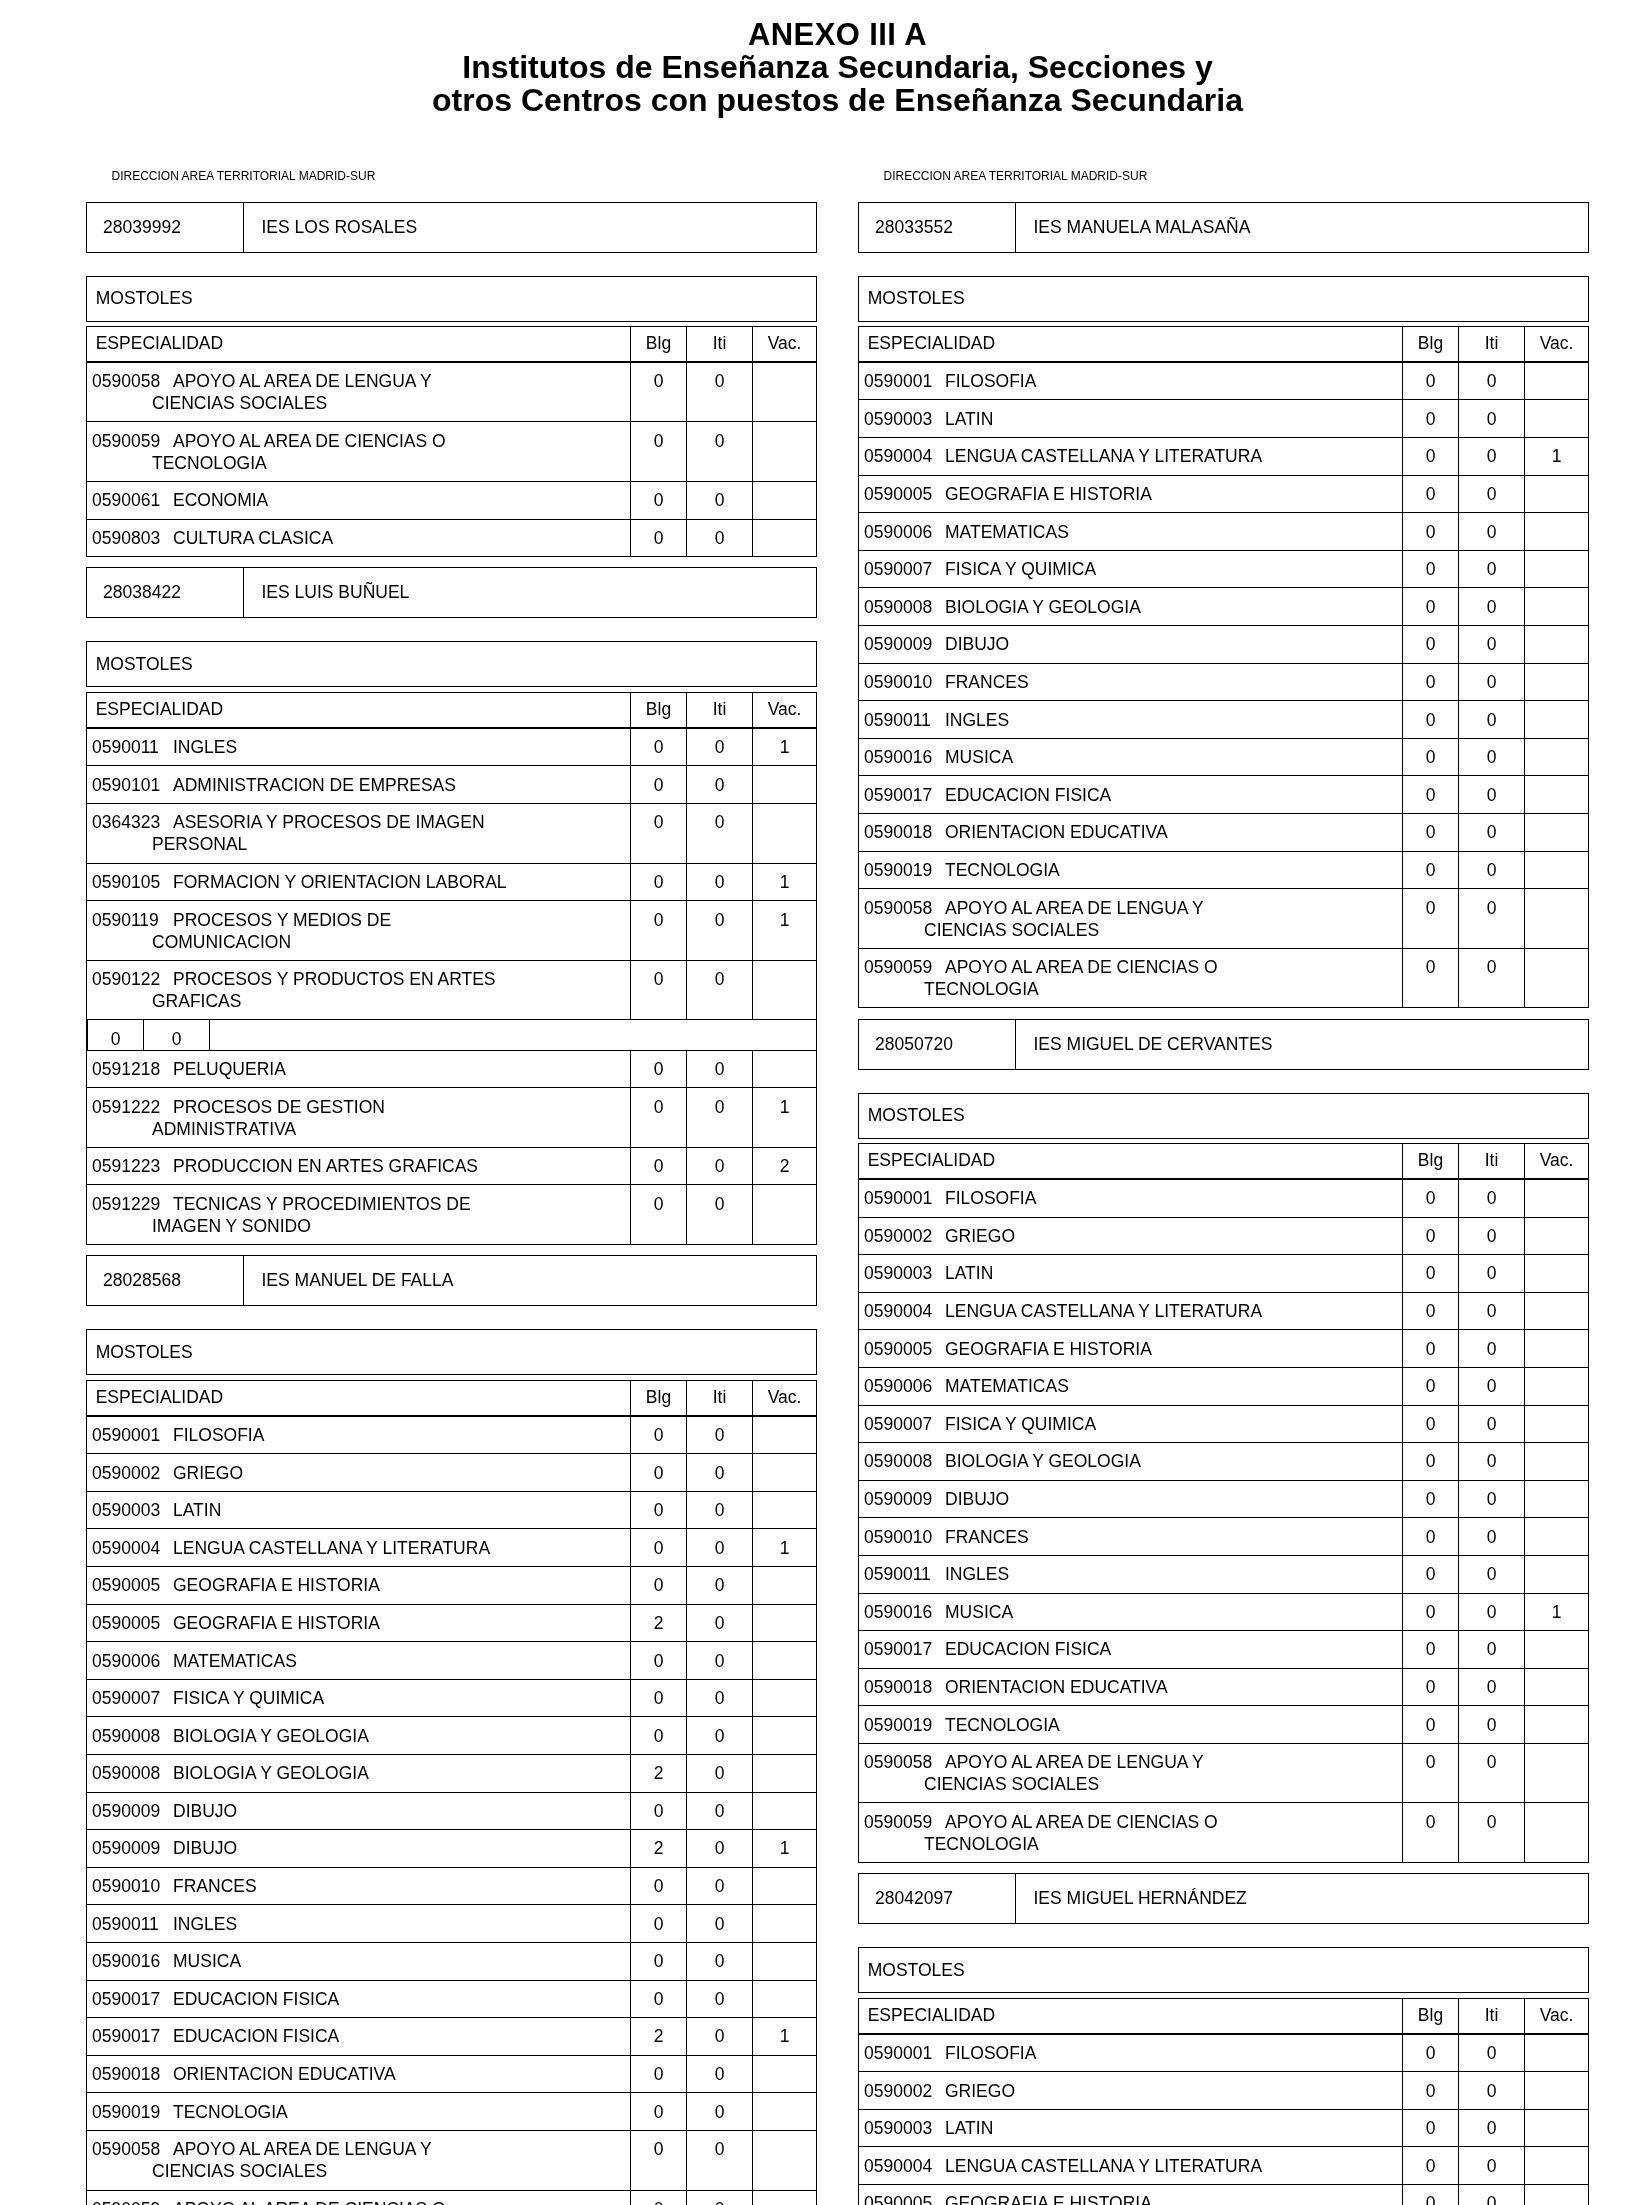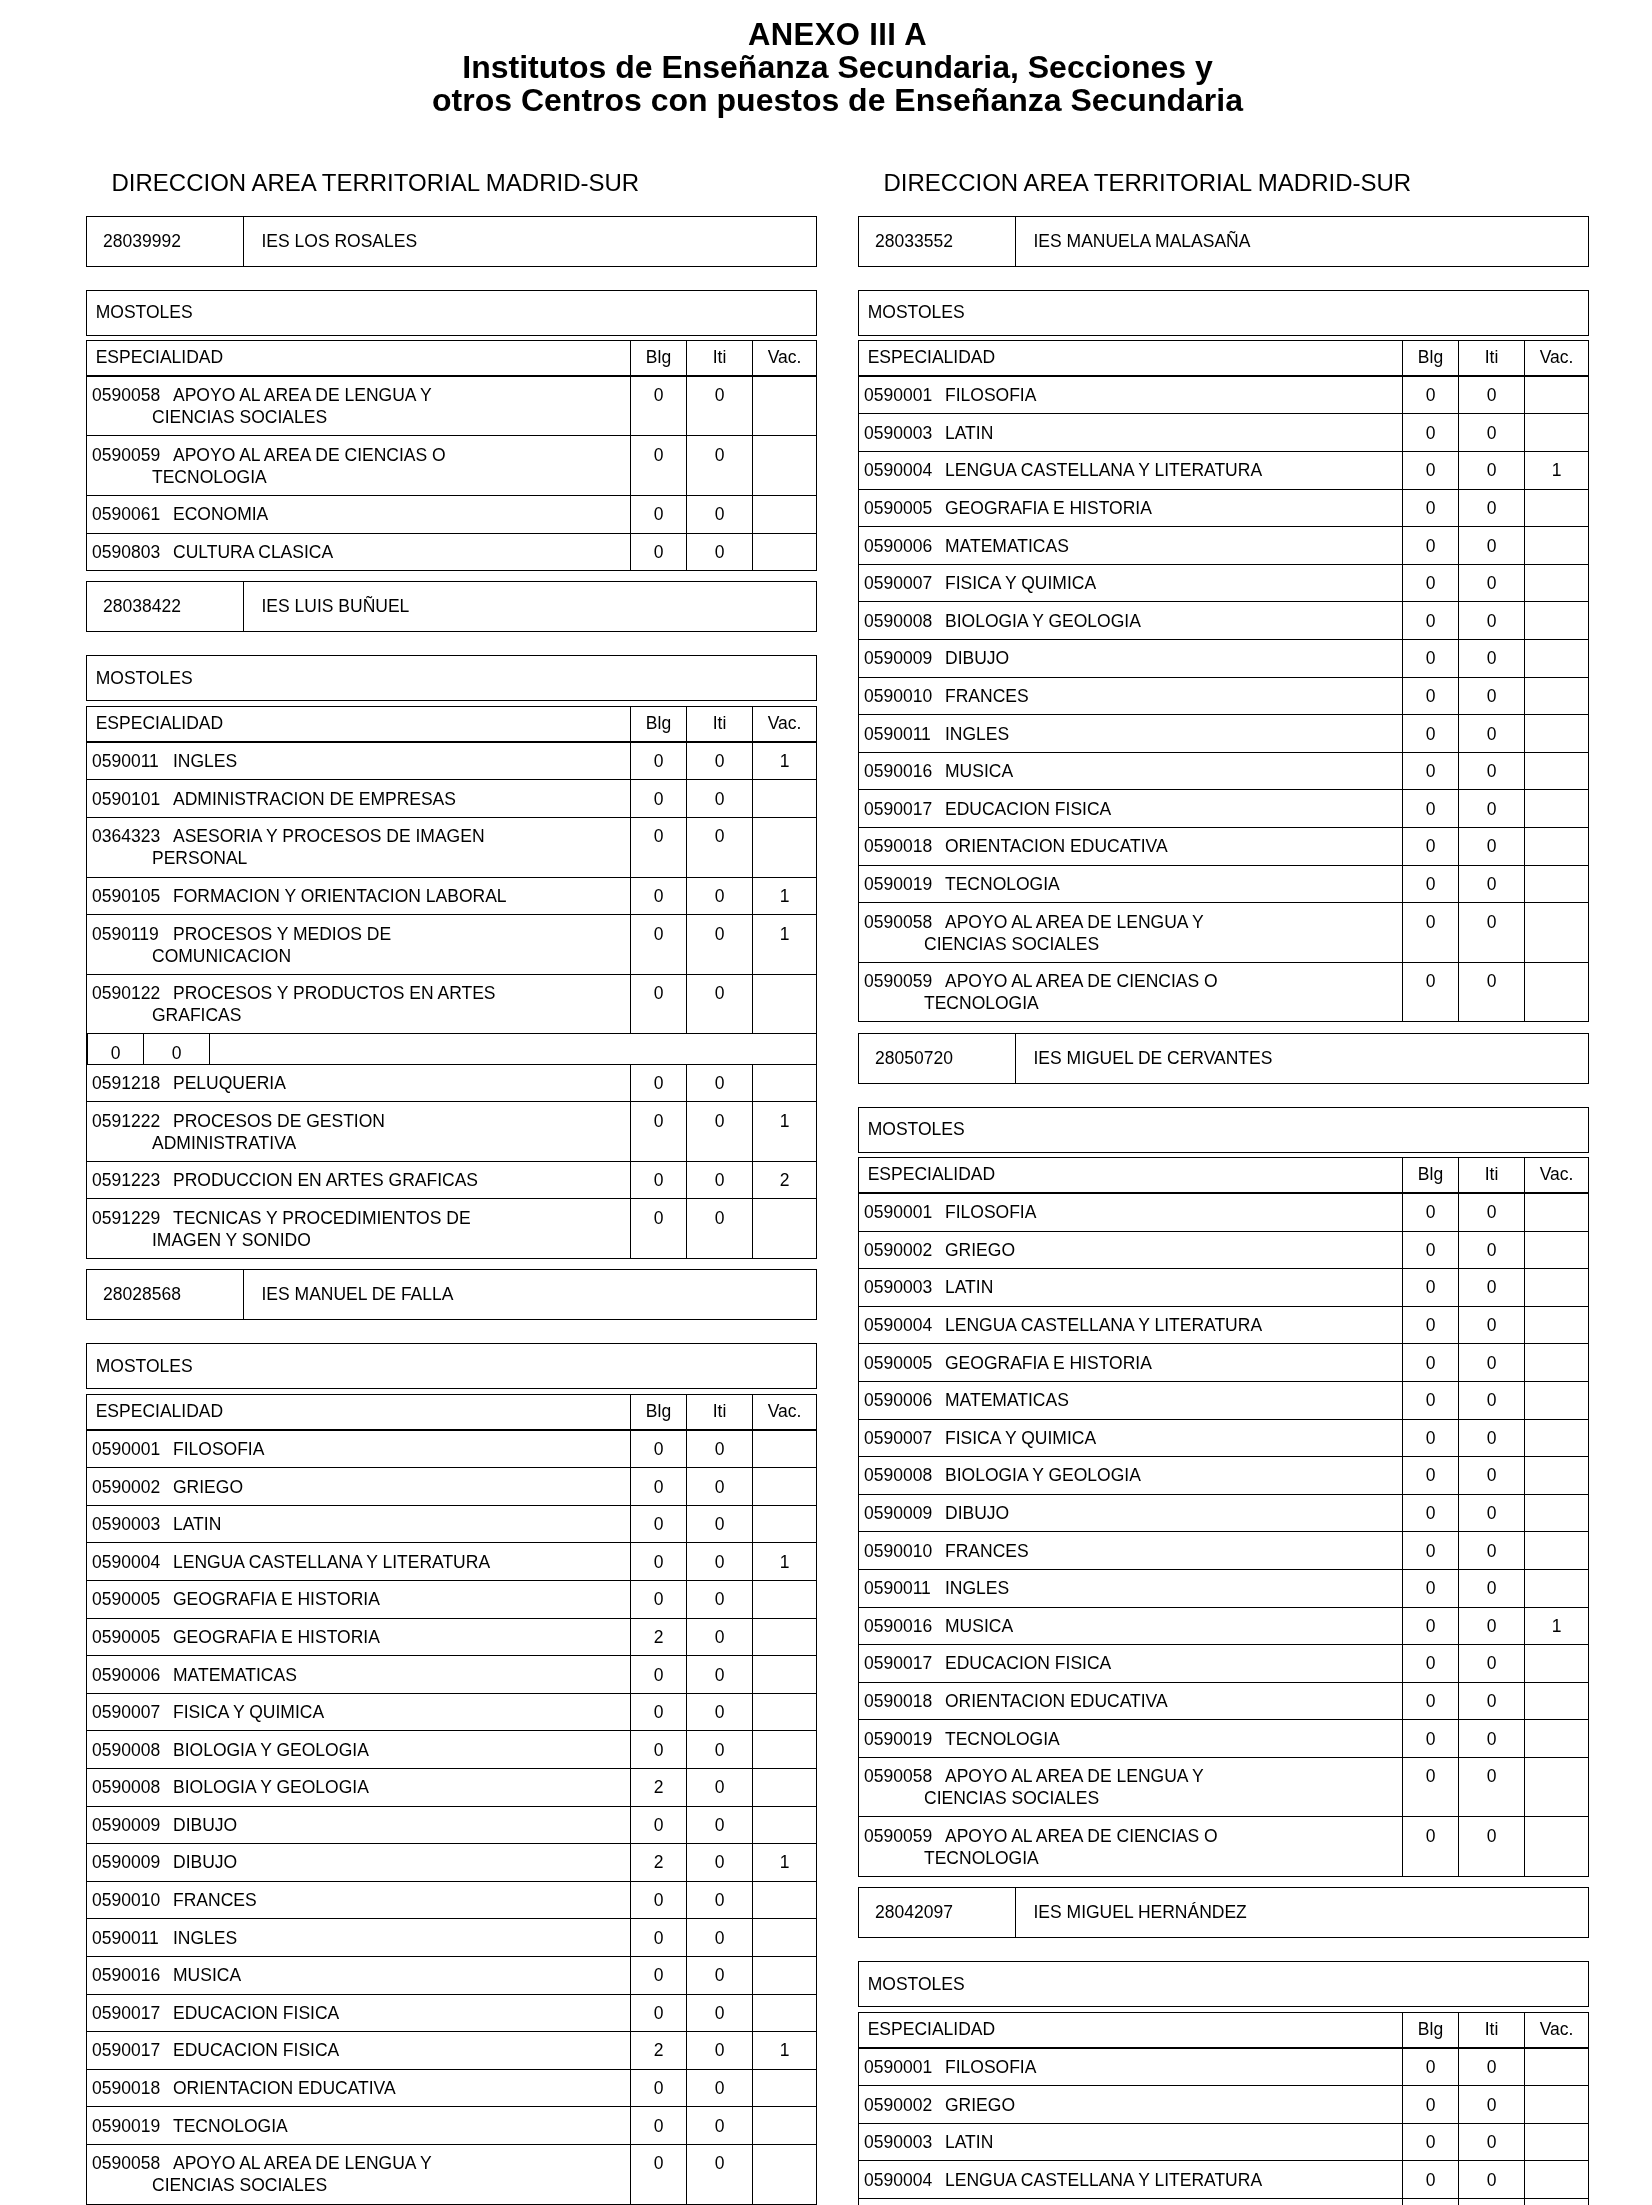--- a/index.html
+++ b/index.html
@@ -13,21 +13,21 @@
   .page { box-sizing: border-box; width: 1652px; padding: 17.5px 63px 0 86px; }
 
   
   .doc-title { text-align: center; font-weight: bold; }
   .doc-title .t1 { font-size: 31px; line-height: 33px; letter-spacing: 0.4px; }
   .doc-title .t2 { font-size: 32px; line-height: 33px; }
 
   
   .columns { display: flex; gap: 41px; margin-top: 52px; align-items: flex-start; }
   .col { width: 731px; flex: 0 0 731px; }
-  .direccion { font-size: 24px; margin: 0 0 19px 1.5px; padding-left: 24px; }
+  .direccion { font-size: 12px; margin: 0 0 19px 1.5px; padding-left: 24px; }
 
   
   .table-block { margin-bottom: 10.2px; }
   .inst { display: flex; align-items: stretch; border: 1.5px solid #000; height: 51px; margin-bottom: 23px; box-sizing: border-box; }
   .inst-code { width: 157px; flex: 0 0 157px; border-right: 1.5px solid #000; display: flex; align-items: center; padding-left: 16px; box-sizing: border-box; }
   .inst-name { display: flex; align-items: center; padding-left: 17.5px; text-align: right; }
   .city { border: 1.5px solid #000; height: 46px; display: flex; align-items: center; padding-left: 8.7px; margin-bottom: 4.4px; box-sizing: border-box; }
 
   
   .spec { border: 1.5px solid #000; }

